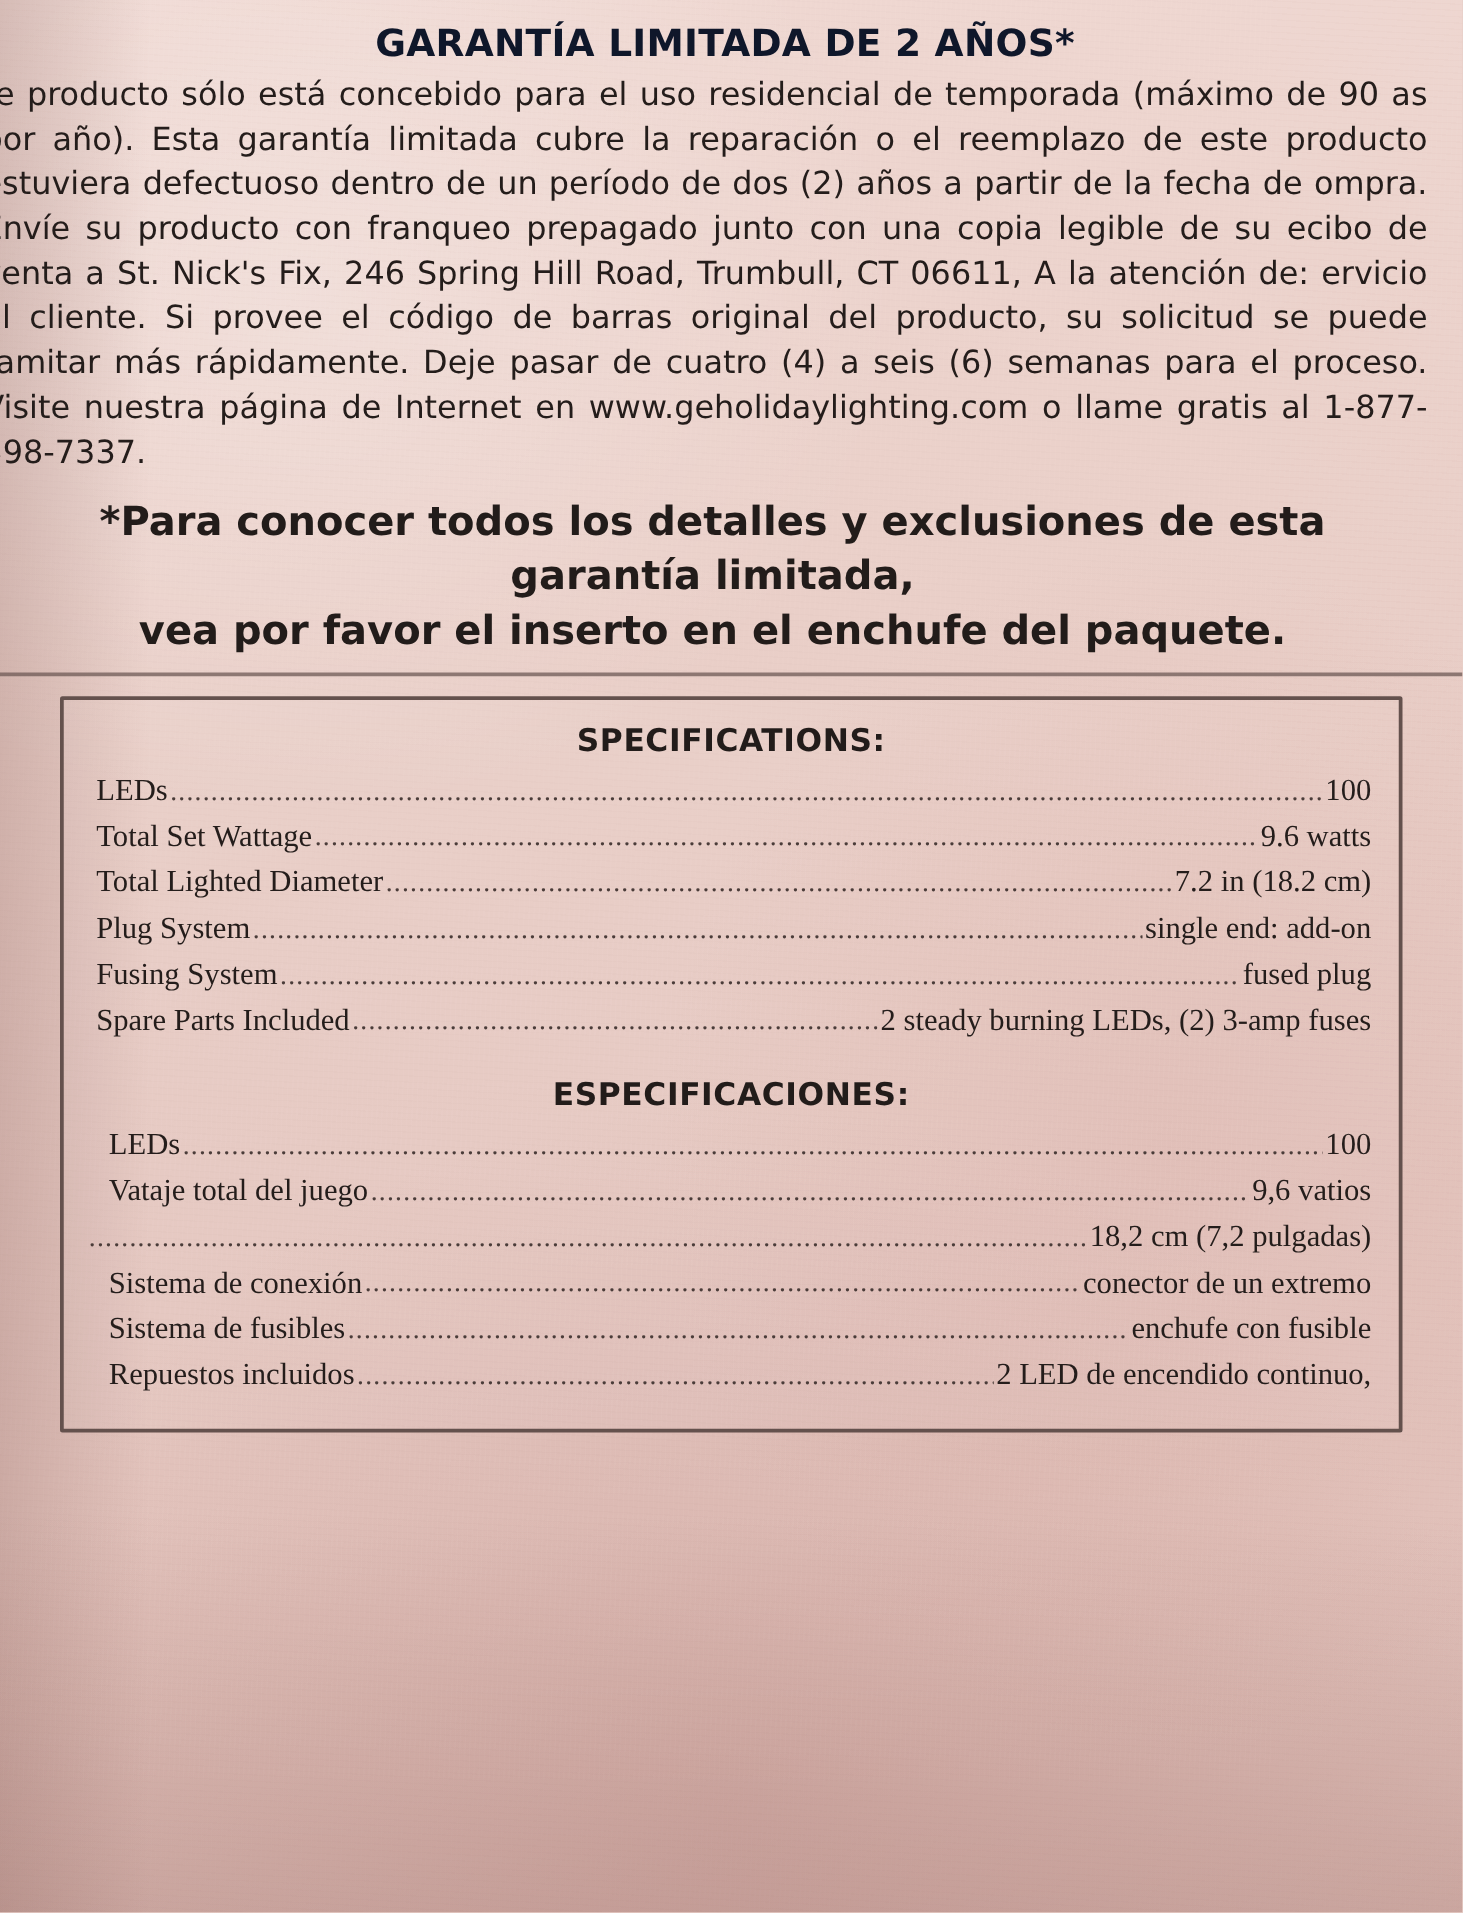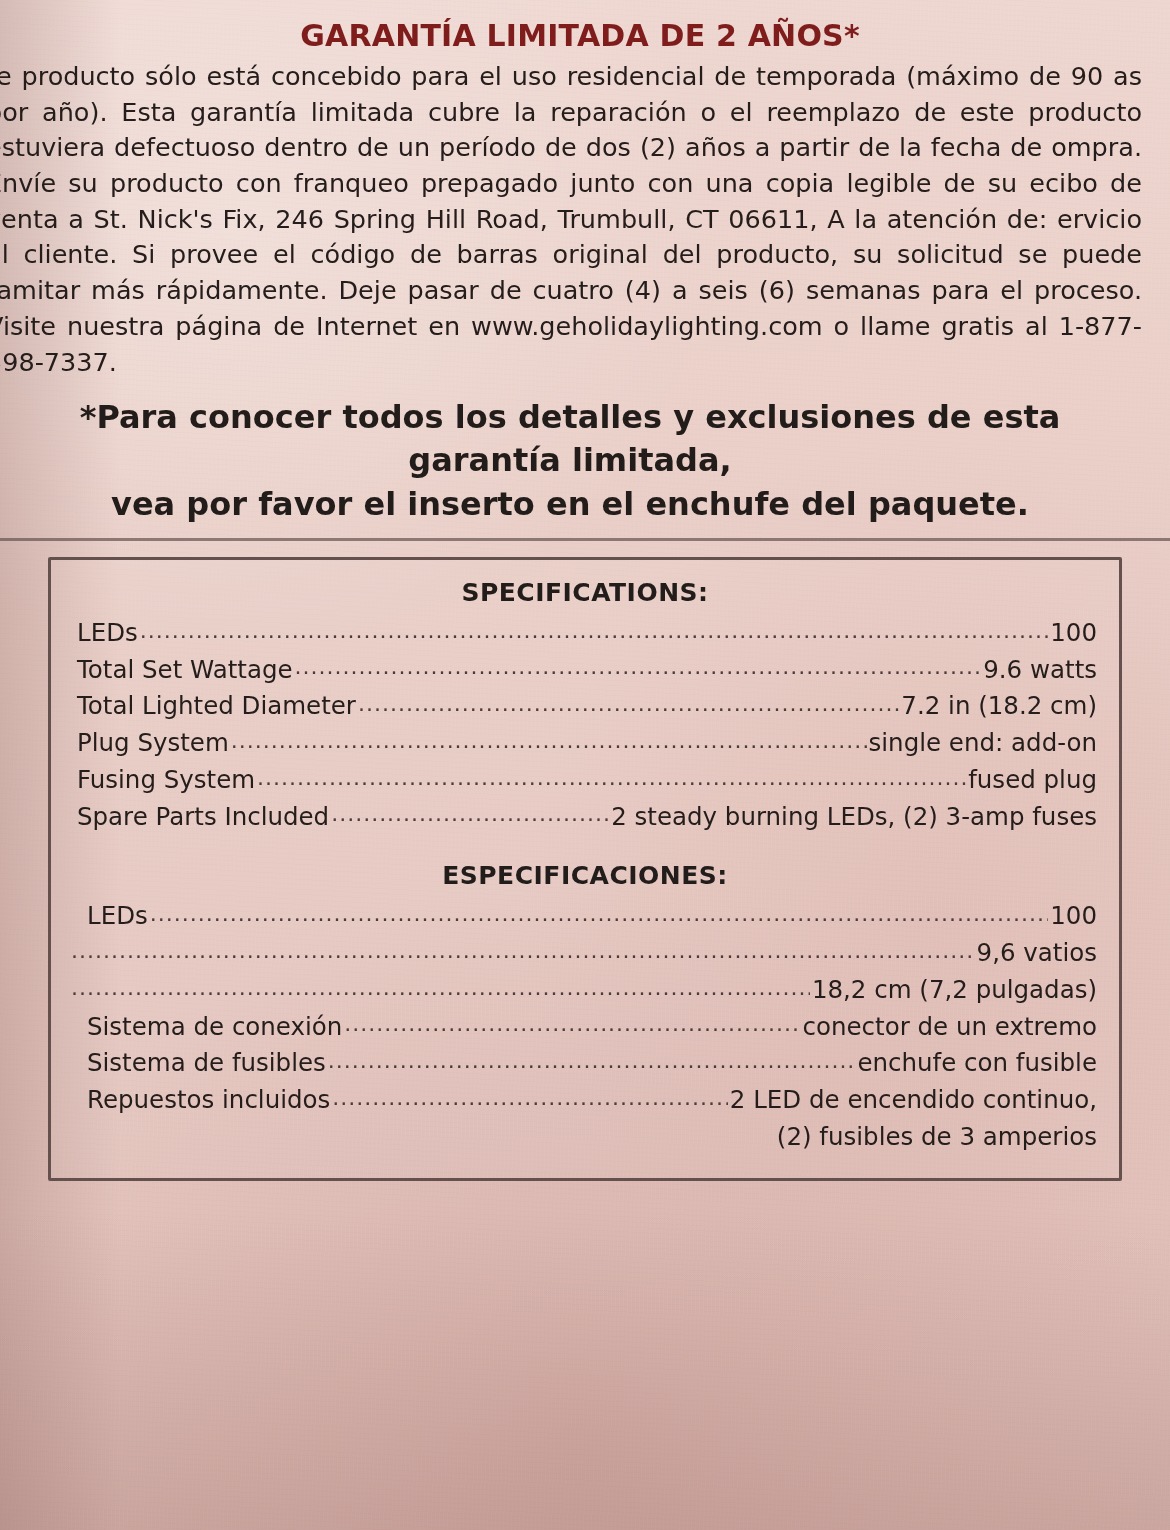--- a/index.html
+++ b/index.html
@@ -55,21 +55,21 @@
   
   .warranty {
     padding: 8px 10px 0 0;
   }
   .warranty-title {
     text-align: center;
     font-size: 30px;
     font-weight: 700;
     letter-spacing: .2px;
     margin: 10px 0 6px 0;
-    color: #7f1d1d;
+    color: #0f172a;
   }
   .warranty-body {
     font-size: 25.5px;
     line-height: 1.40;
     text-align: justify;
     text-align-last: justify;
     color: #241d1b;
     margin: 0 18px 0 -14px;
     hyphens: none;
   }
@@ -104,25 +104,26 @@
     font-weight: 600;
     letter-spacing: .5px;
     margin: 4px 0 8px 0;
     color: #221c1a;
   }
   .specs-heading.second {
     margin-top: 26px;
   }
   .spec-row {
     display: flex;
-    align-items: center;
+    align-items: flex-end;
     font-size: 24.5px;
     line-height: 1.5;
     color: #241d1b;
     white-space: nowrap;
+    font-family: Liberation Serif, serif;
   }
   .spec-row .label {
     flex: 0 0 auto;
     padding-left: 8px;
   }
   .spec-row .dots {
     flex: 1 1 auto;
     overflow: hidden;
     white-space: nowrap;
     letter-spacing: 1px;
@@ -206,20 +207,21 @@
     </div>
 
     <h2 class="specs-heading second">ESPECIFICACIONES:</h2>
 
     <div class="spec-row es">
       <span class="label">LEDs</span>
       <span class="dots">....................................................................................................................................................................................................</span>
       <span class="value">100</span>
     </div>
     <div class="spec-row es">
+      <span class="label">Vataje total del juego</span>
       <span class="dots">....................................................................................................................................................................................................</span>
       <span class="value">9,6 vatios</span>
     </div>
     <div class="spec-row es">
       <span class="dots">....................................................................................................................................................................................................</span>
       <span class="value">18,2 cm (7,2 pulgadas)</span>
     </div>
     <div class="spec-row es">
       <span class="label">Sistema de conexión</span>
       <span class="dots">....................................................................................................................................................................................................</span>
@@ -228,19 +230,18 @@
     <div class="spec-row es">
       <span class="label">Sistema de fusibles</span>
       <span class="dots">....................................................................................................................................................................................................</span>
       <span class="value">enchufe con fusible</span>
     </div>
     <div class="spec-row es">
       <span class="label">Repuestos incluidos</span>
       <span class="dots">....................................................................................................................................................................................................</span>
       <span class="value">2 LED de encendido continuo,</span>
     </div>
-    <div class="spec-cont">(2) fusibles de 3 amperios</div>
 
   </section>
 
   <div class="blank-area"></div>
 
 </div>
 
 </body></html>

